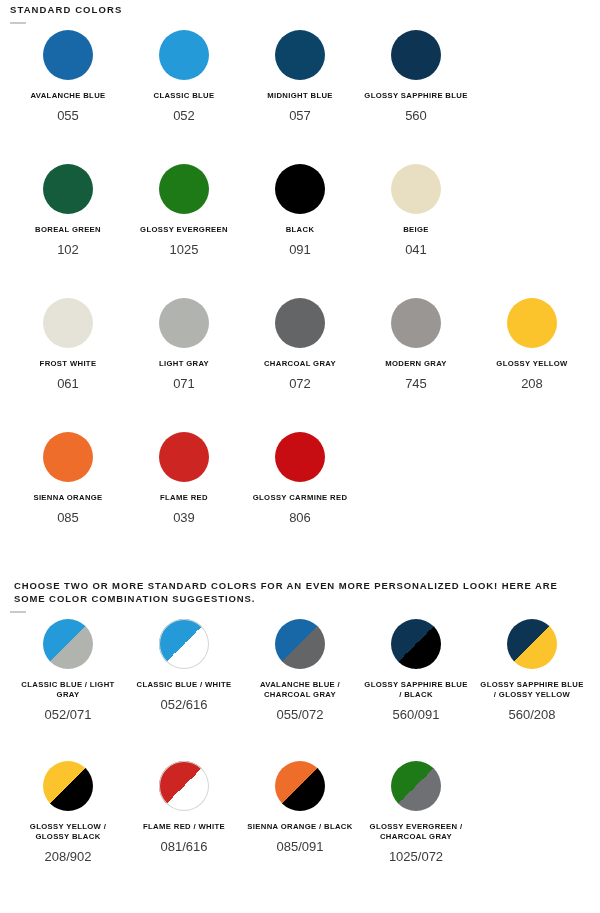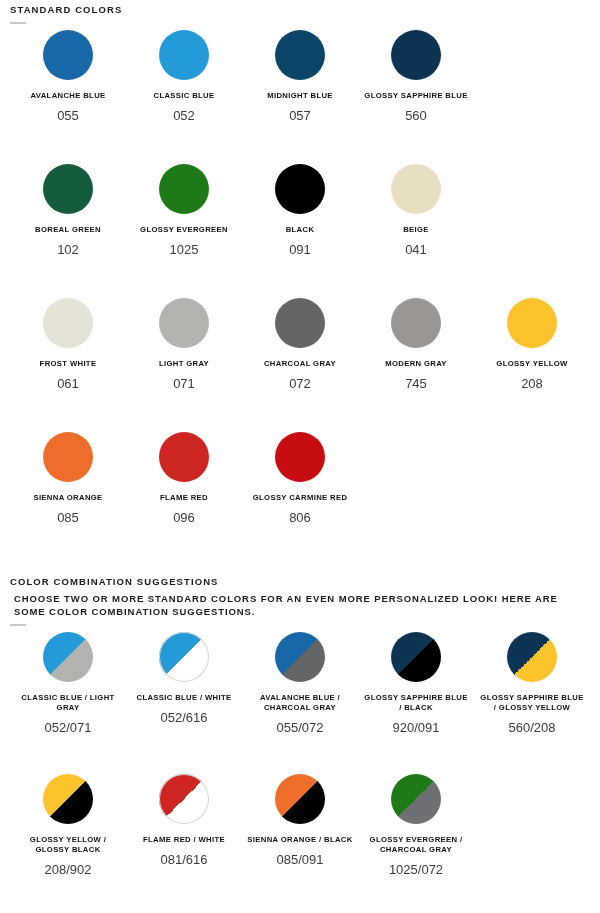--- a/index.html
+++ b/index.html
@@ -229,36 +229,35 @@
             <span class="dot" style="background: rgb(239, 109, 43);"></span>
           </div>
           <div class="swatch-name">SIENNA ORANGE</div>
           <div class="swatch-code">085</div>
         </div>
         <div class="cell">
           <div class="dot-wrap">
             <span class="dot" style="background: rgb(205, 37, 34);"></span>
           </div>
           <div class="swatch-name">FLAME RED</div>
-          <div class="swatch-code">096</div>
+          <div class="swatch-code">039</div>
         </div>
         <div class="cell">
           <div class="dot-wrap">
             <span class="dot" style="background: rgb(200, 13, 18);"></span>
           </div>
           <div class="swatch-name">GLOSSY CARMINE RED</div>
           <div class="swatch-code">806</div>
         </div>
       </div>
     </div>
 
   <div class="spacer-between"></div>
 
   <div class="section-head">
-    <div class="section-title">COLOR COMBINATION SUGGESTIONS</div>
     <div class="section-sub">CHOOSE TWO OR MORE STANDARD COLORS FOR AN EVEN MORE PERSONALIZED LOOK! HERE ARE SOME COLOR COMBINATION SUGGESTIONS.</div>
     <div class="rule"></div>
   </div>
 
   <div class="grid sec-combo" id="combo-grid">
       <div class="swatch-row">
         <div class="cell">
           <div class="dot-wrap">
             <span class="dot" style="background: linear-gradient(135deg, rgb(36, 154, 216) 0%, rgb(36, 154, 216) 50%, rgb(176, 179, 174) 50%, rgb(176, 179, 174) 100%);"></span>
           </div>
@@ -277,21 +276,21 @@
             <span class="dot" style="background: linear-gradient(135deg, rgb(24, 104, 168) 0%, rgb(24, 104, 168) 50%, rgb(99, 101, 103) 50%, rgb(99, 101, 103) 100%);"></span>
           </div>
           <div class="swatch-name">AVALANCHE BLUE / CHARCOAL GRAY</div>
           <div class="swatch-code">055/072</div>
         </div>
         <div class="cell">
           <div class="dot-wrap">
             <span class="dot" style="background: linear-gradient(135deg, rgb(14, 52, 84) 0%, rgb(14, 52, 84) 50%, rgb(0, 0, 0) 50%, rgb(0, 0, 0) 100%);"></span>
           </div>
           <div class="swatch-name">GLOSSY SAPPHIRE BLUE / BLACK</div>
-          <div class="swatch-code">920/091</div>
+          <div class="swatch-code">560/091</div>
         </div>
         <div class="cell">
           <div class="dot-wrap">
             <span class="dot" style="background: linear-gradient(135deg, rgb(14, 52, 84) 0%, rgb(14, 52, 84) 50%, rgb(251, 196, 44) 50%, rgb(251, 196, 44) 100%);"></span>
           </div>
           <div class="swatch-name">GLOSSY SAPPHIRE BLUE / GLOSSY YELLOW</div>
           <div class="swatch-code">560/208</div>
         </div>
       </div>
       <div class="swatch-row">

